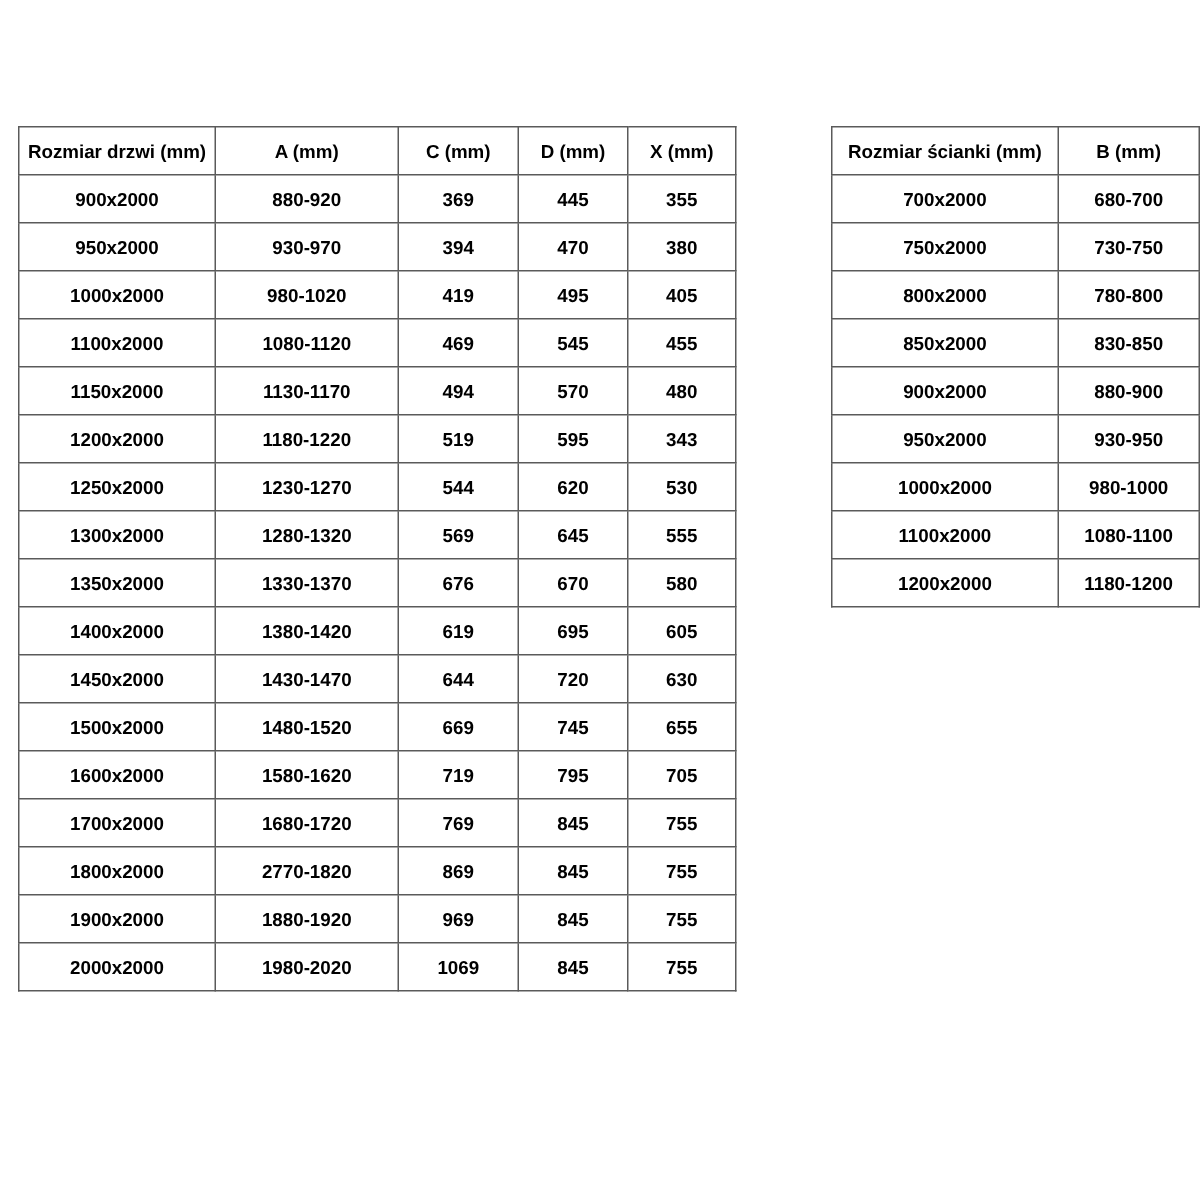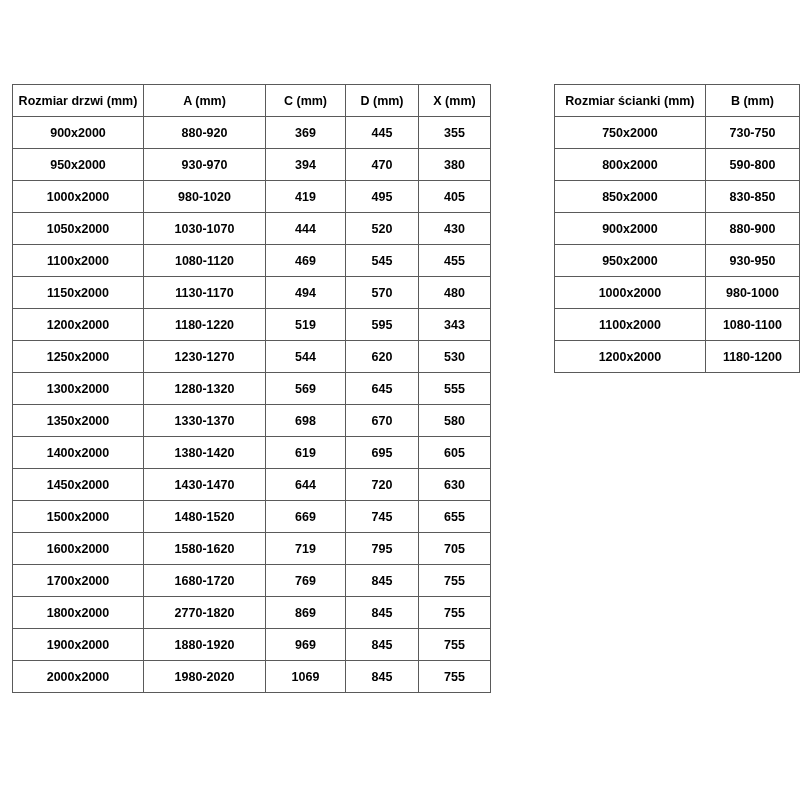--- a/index.html
+++ b/index.html
@@ -101,27 +101,20 @@
           <td>380</td>
         </tr>
         <tr>
           <td>1000x2000</td>
           <td>980-1020</td>
           <td>419</td>
           <td>495</td>
           <td>405</td>
         </tr>
         <tr>
-          <td>1050x2000</td>
-          <td>1030-1070</td>
-          <td>444</td>
-          <td>520</td>
-          <td>430</td>
-        </tr>
-        <tr>
           <td>1100x2000</td>
           <td>1080-1120</td>
           <td>469</td>
           <td>545</td>
           <td>455</td>
         </tr>
         <tr>
           <td>1150x2000</td>
           <td>1130-1170</td>
           <td>494</td>
@@ -145,21 +138,21 @@
         <tr>
           <td>1300x2000</td>
           <td>1280-1320</td>
           <td>569</td>
           <td>645</td>
           <td>555</td>
         </tr>
         <tr>
           <td>1350x2000</td>
           <td>1330-1370</td>
-          <td>698</td>
+          <td>676</td>
           <td>670</td>
           <td>580</td>
         </tr>
         <tr>
           <td>1400x2000</td>
           <td>1380-1420</td>
           <td>619</td>
           <td>695</td>
           <td>605</td>
         </tr>
@@ -223,26 +216,30 @@
           <col class="w1">
       </colgroup>
       <thead>
         <tr>
           <th>Rozmiar ścianki (mm)</th>
           <th>B (mm)</th>
         </tr>
       </thead>
       <tbody>
         <tr>
+          <td>700x2000</td>
+          <td>680-700</td>
+        </tr>
+        <tr>
           <td>750x2000</td>
           <td>730-750</td>
         </tr>
         <tr>
           <td>800x2000</td>
-          <td>590-800</td>
+          <td>780-800</td>
         </tr>
         <tr>
           <td>850x2000</td>
           <td>830-850</td>
         </tr>
         <tr>
           <td>900x2000</td>
           <td>880-900</td>
         </tr>
         <tr>

